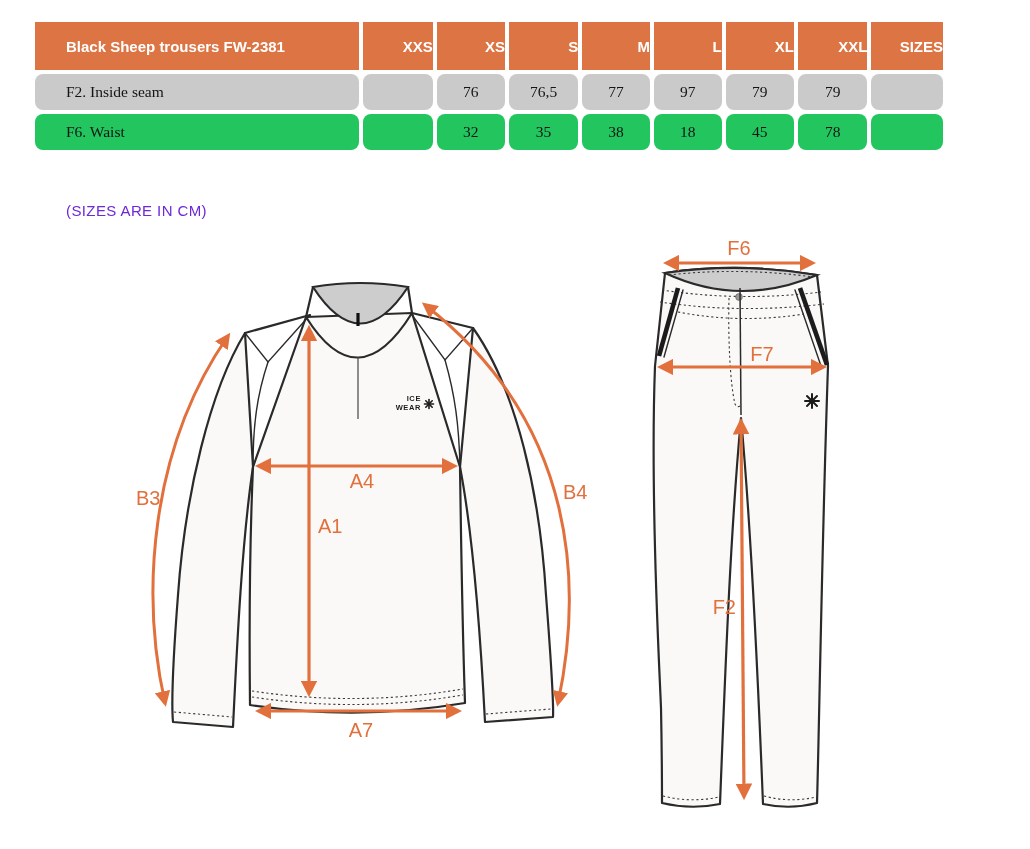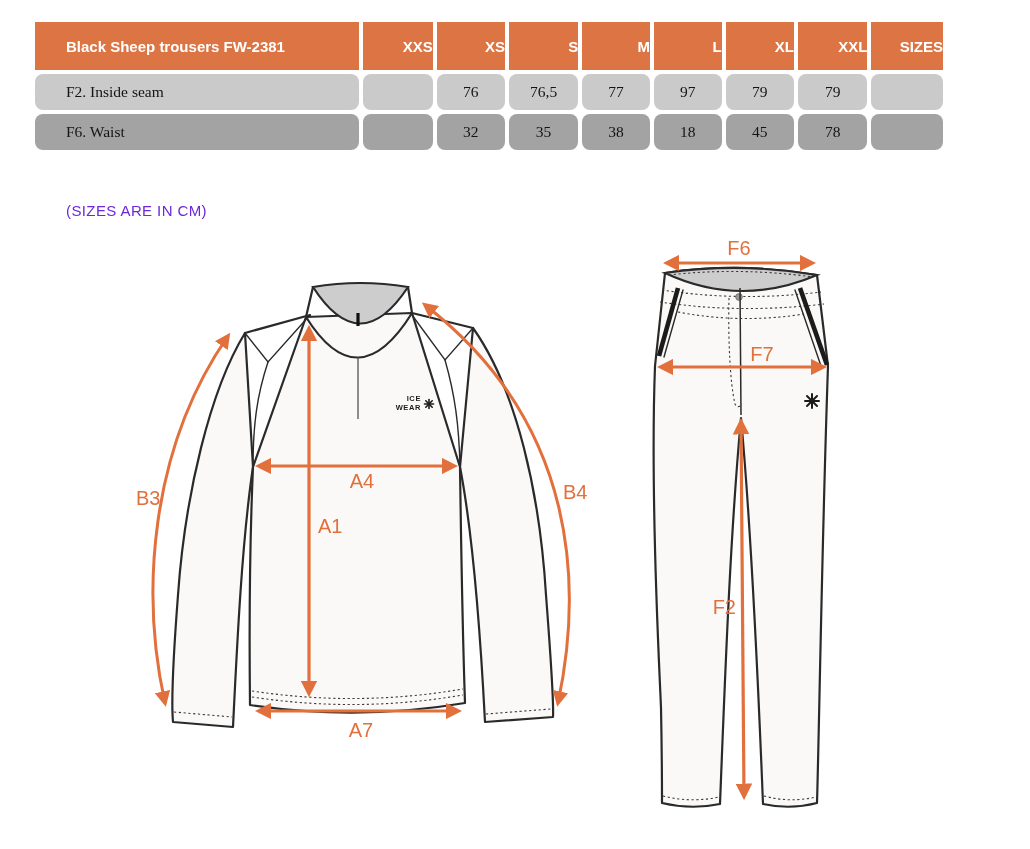--- a/index.html
+++ b/index.html
@@ -9,21 +9,21 @@
   
   table.size-table{position:absolute;left:31px;top:18px;border-collapse:separate;
                    border-spacing:4px;table-layout:fixed;}
   table.size-table th{background:#DC7543;color:#fff;font-weight:bold;font-size:15px;
                       height:48px;text-align:right;padding:0;}
   table.size-table th.product{width:330px;text-align:left;padding-left:31px;}
   table.size-table th.size{width:76px;}
   table.size-table td{font-family:"Liberation Serif",serif;font-size:15.5px;color:#141414;
                       height:36px;text-align:center;padding:0;border-radius:8px;}
   tr.row-dark td{background:#CACACA;}
-  tr.row-light td{background:#a3a3a3;}
+  tr.row-light td{background:#22c55e;}
   td.rowlabel{text-align:left !important;padding-left:31px !important;}
 
   .note{position:absolute;left:66px;top:202px;color:#6d28d9;font-size:15px;
         font-weight:500;letter-spacing:.4px;}
 
   
   svg.shirt{position:absolute;left:125px;top:265px;}
   svg.trousers{position:absolute;left:640px;top:238px;}
   .ln{fill:none;stroke:#2A2A2A;stroke-width:2.2;stroke-linecap:round;stroke-linejoin:round;}
   .seam{fill:none;stroke:#2A2A2A;stroke-width:1.4;stroke-linecap:round;}

